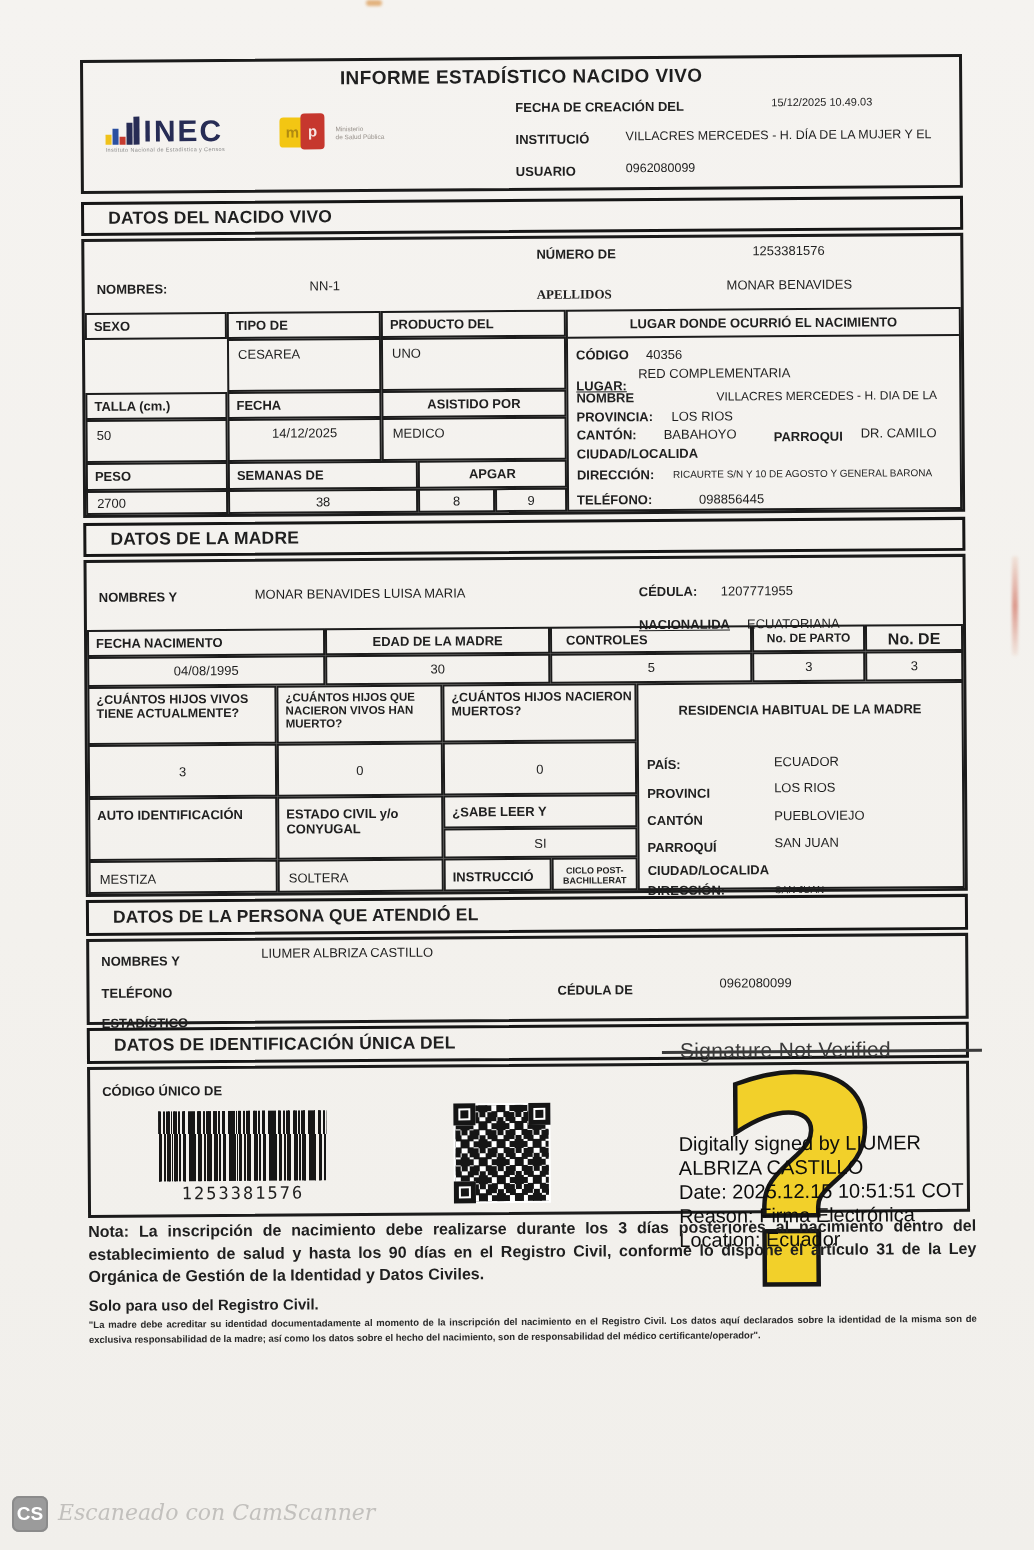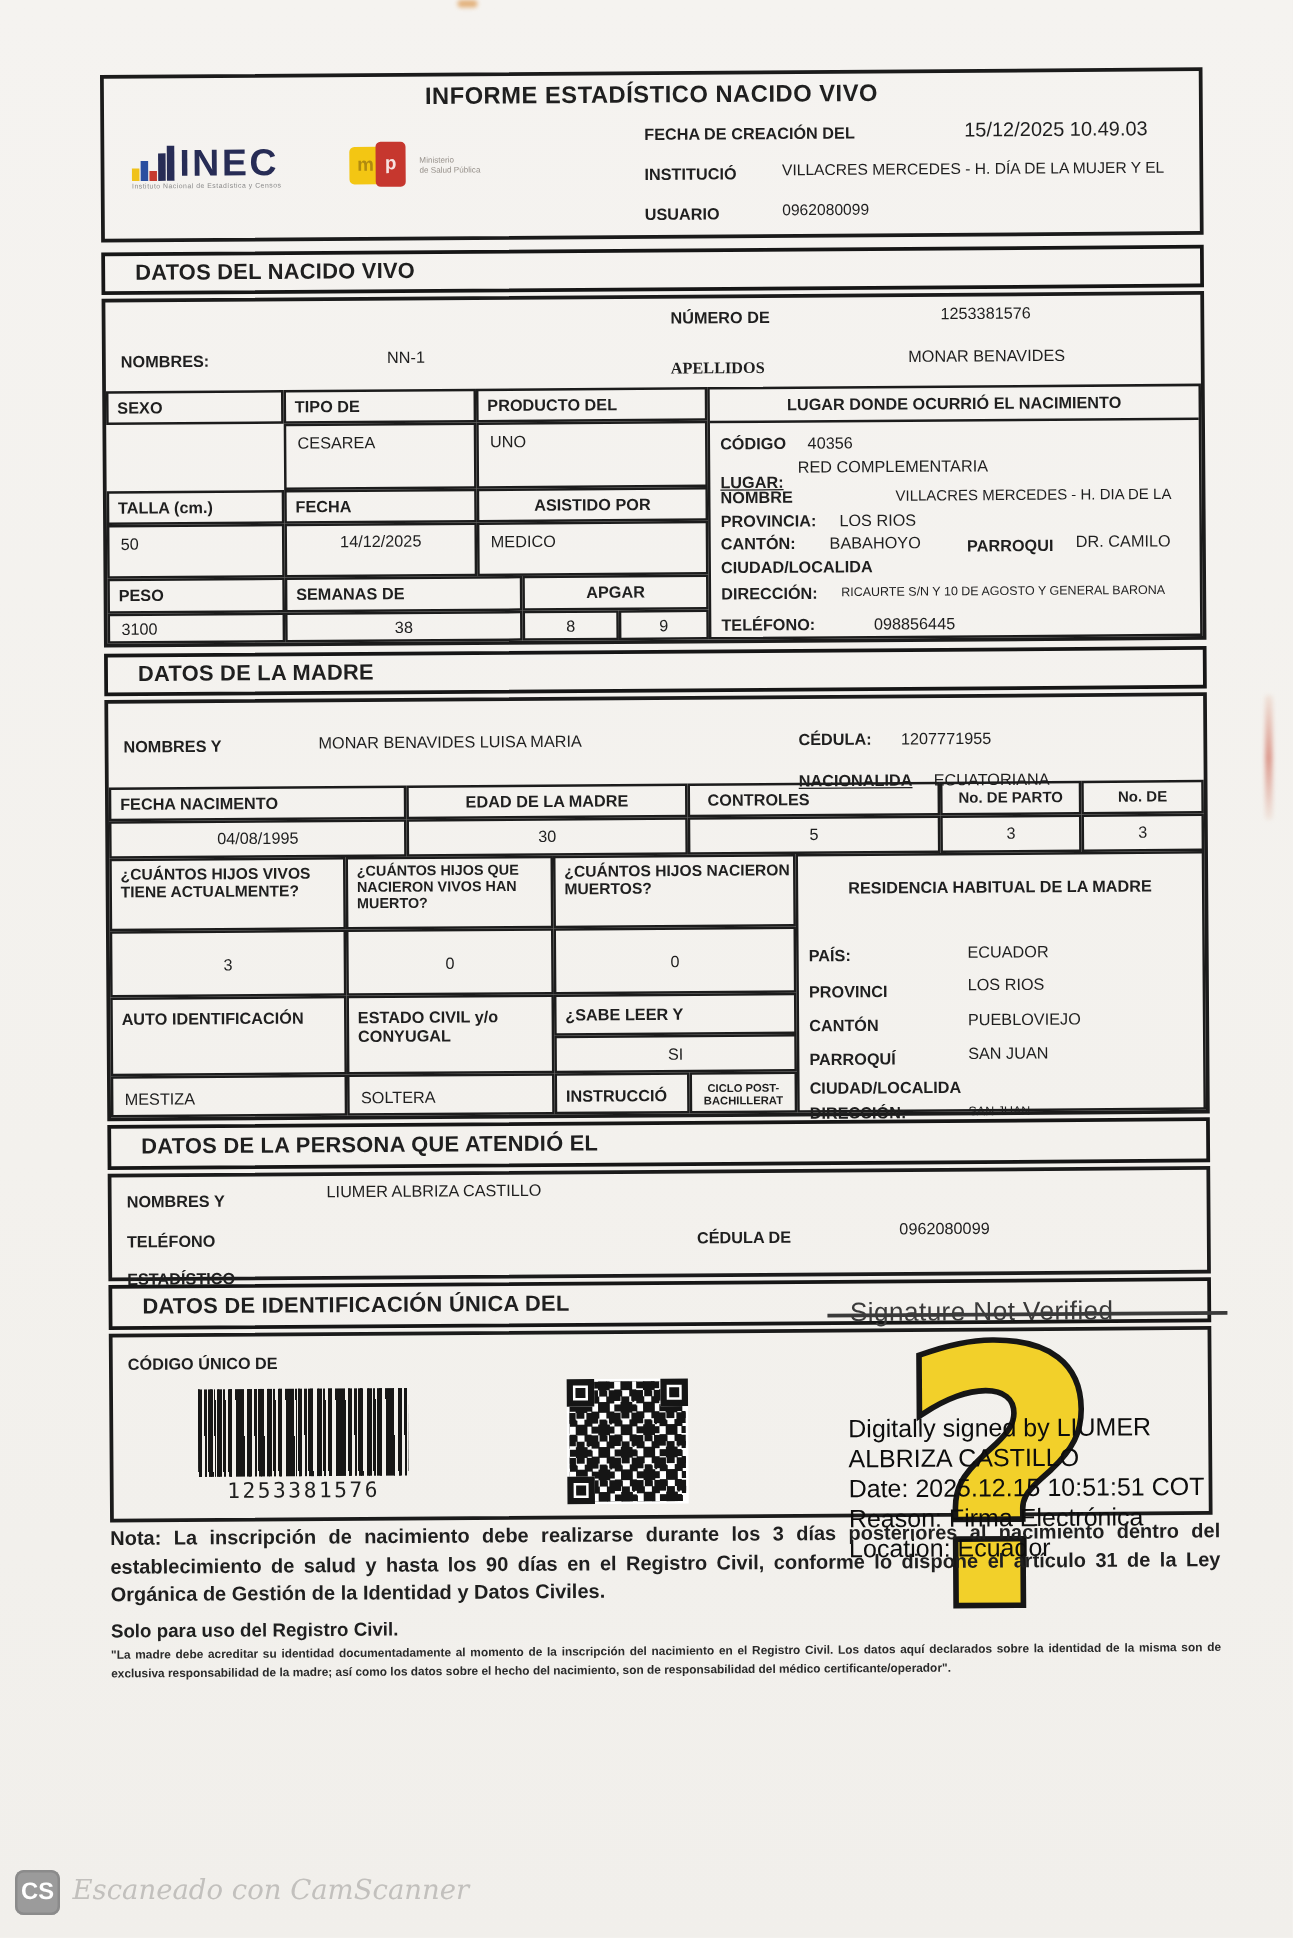--- a/index.html
+++ b/index.html
@@ -77,21 +77,21 @@
           </div>
         </div>
         <div class="abs" style="left:56px;top:12px;color:#97918b;font-size:6.5px;line-height:8px;">
           <div>Ministerio</div>
           <div>de Salud Pública</div>
         </div>
       </div>
 
 
       <span class="l" style="left:432px;top:40px;">FECHA DE CREACIÓN DEL</span>
-      <span class="v" style="left:688px;top:38px;font-size:16px;">15/12/2025 10.49.03</span>
+      <span class="v" style="left:688px;top:38px;font-size:11px;">15/12/2025 10.49.03</span>
       <span class="l" style="left:432px;top:72px;">INSTITUCIÓ</span>
       <span class="v" style="left:542px;top:70px;font-size:12.5px;">VILLACRES MERCEDES - H. DÍA DE LA MUJER Y EL</span>
       <span class="l" style="left:432px;top:104px;">USUARIO</span>
       <span class="v" style="left:542px;top:102px;font-size:12.5px;">0962080099</span>
     </div>
 
     <div class="secbar" style="left:85px;top:199px;width:882px;height:34px;">DATOS DEL NACIDO VIVO</div>
 
     <div class="box" style="left:85px;top:236px;width:882px;height:279px;">
       <span class="l" style="left:452px;top:8px;">NÚMERO DE</span>
@@ -113,21 +113,21 @@
       <div class="cell hdc" style="left:296px;top:151px;width:185px;height:27px;">ASISTIDO POR</div>
 
       <div class="cell vc" style="left:0;top:178px;width:142px;height:43px;">50</div>
       <div class="cell vcc" style="left:142px;top:178px;width:154px;height:43px;">14/12/2025</div>
       <div class="cell vc" style="left:296px;top:178px;width:185px;height:43px;">MEDICO</div>
 
       <div class="cell hd" style="left:0;top:221px;width:142px;height:28px;">PESO</div>
       <div class="cell hd" style="left:142px;top:221px;width:190px;height:28px;">SEMANAS DE</div>
       <div class="cell hdc" style="left:332px;top:221px;width:149px;height:28px;">APGAR</div>
 
-      <div class="cell vc" style="left:0;top:249px;width:142px;height:24px;padding-top:3px;">3100</div>
+      <div class="cell vc" style="left:0;top:249px;width:142px;height:24px;padding-top:3px;">2700</div>
       <div class="cell vcc" style="left:142px;top:249px;width:190px;height:24px;padding-top:3px;">38</div>
       <div class="cell vcc" style="left:332px;top:249px;width:77px;height:24px;padding-top:3px;">8</div>
       <div class="cell vcc" style="left:409px;top:249px;width:72px;height:24px;padding-top:3px;">9</div>
 
       <div class="cell" style="left:481px;top:71px;width:395px;height:202px;">
         <div style="border-bottom:2px solid #1c1c1c;height:27px;font-weight:bold;font-size:13px;text-align:center;padding-top:5px;">LUGAR DONDE OCURRIÓ EL NACIMIENTO</div>
         <span class="l" style="left:8px;top:36px;">CÓDIGO</span>
         <span class="v" style="left:78px;top:36px;">40356</span>
         <span class="l" style="left:8px;top:67px;text-decoration:underline;">LUGAR:</span>
         <span class="v" style="left:70px;top:55px;">RED COMPLEMENTARIA</span>
@@ -154,21 +154,21 @@
       <span class="v" style="left:168px;top:25px;">MONAR BENAVIDES LUISA MARIA</span>
       <span class="l" style="left:552px;top:25px;">CÉDULA:</span>
       <span class="v" style="left:634px;top:25px;">1207771955</span>
       <span class="l" style="left:552px;top:58px;text-decoration:underline;">NACIONALIDA</span>
       <span class="v" style="left:660px;top:58px;">ECUATORIANA</span>
 
       <div class="cell hd" style="left:0;top:67px;width:238px;height:27px;">FECHA NACIMENTO</div>
       <div class="cell hdc" style="left:238px;top:67px;width:225px;height:27px;">EDAD DE LA MADRE</div>
       <div class="cell hd" style="left:463px;top:67px;width:202px;height:27px;padding-left:14px;">CONTROLES</div>
       <div class="cell hdc" style="left:665px;top:67px;width:113px;height:27px;font-size:12px;">No. DE PARTO</div>
-      <div class="cell hdc" style="left:778px;top:67px;width:98px;height:27px;font-size:12px;">No. DE</div>
+      <div class="cell hdc" style="left:778px;top:67px;width:98px;height:27px;font-size:16px;">No. DE</div>
       <div class="cell vcc" style="left:0;top:94px;width:238px;height:30px;">04/08/1995</div>
       <div class="cell vcc" style="left:238px;top:94px;width:225px;height:30px;">30</div>
       <div class="cell vcc" style="left:463px;top:94px;width:202px;height:30px;">5</div>
       <div class="cell vcc" style="left:665px;top:94px;width:113px;height:30px;">3</div>
       <div class="cell vcc" style="left:778px;top:94px;width:98px;height:30px;">3</div>
 
       <div class="cell hd" style="left:0;top:124px;width:189px;height:58px;white-space:normal;font-size:12.5px;line-height:14px;">¿CUÁNTOS HIJOS VIVOS TIENE ACTUALMENTE?</div>
       <div class="cell hd" style="left:189px;top:124px;width:166px;height:58px;white-space:normal;font-size:11.5px;line-height:13px;">¿CUÁNTOS HIJOS QUE NACIERON VIVOS HAN MUERTO?</div>
       <div class="cell hd" style="left:355px;top:124px;width:194px;height:58px;white-space:normal;font-size:12.5px;line-height:14px;">¿CUÁNTOS HIJOS NACIERON MUERTOS?</div>
       <div class="cell vcc" style="left:0;top:182px;width:189px;height:53px;padding-top:18px;">3</div>

